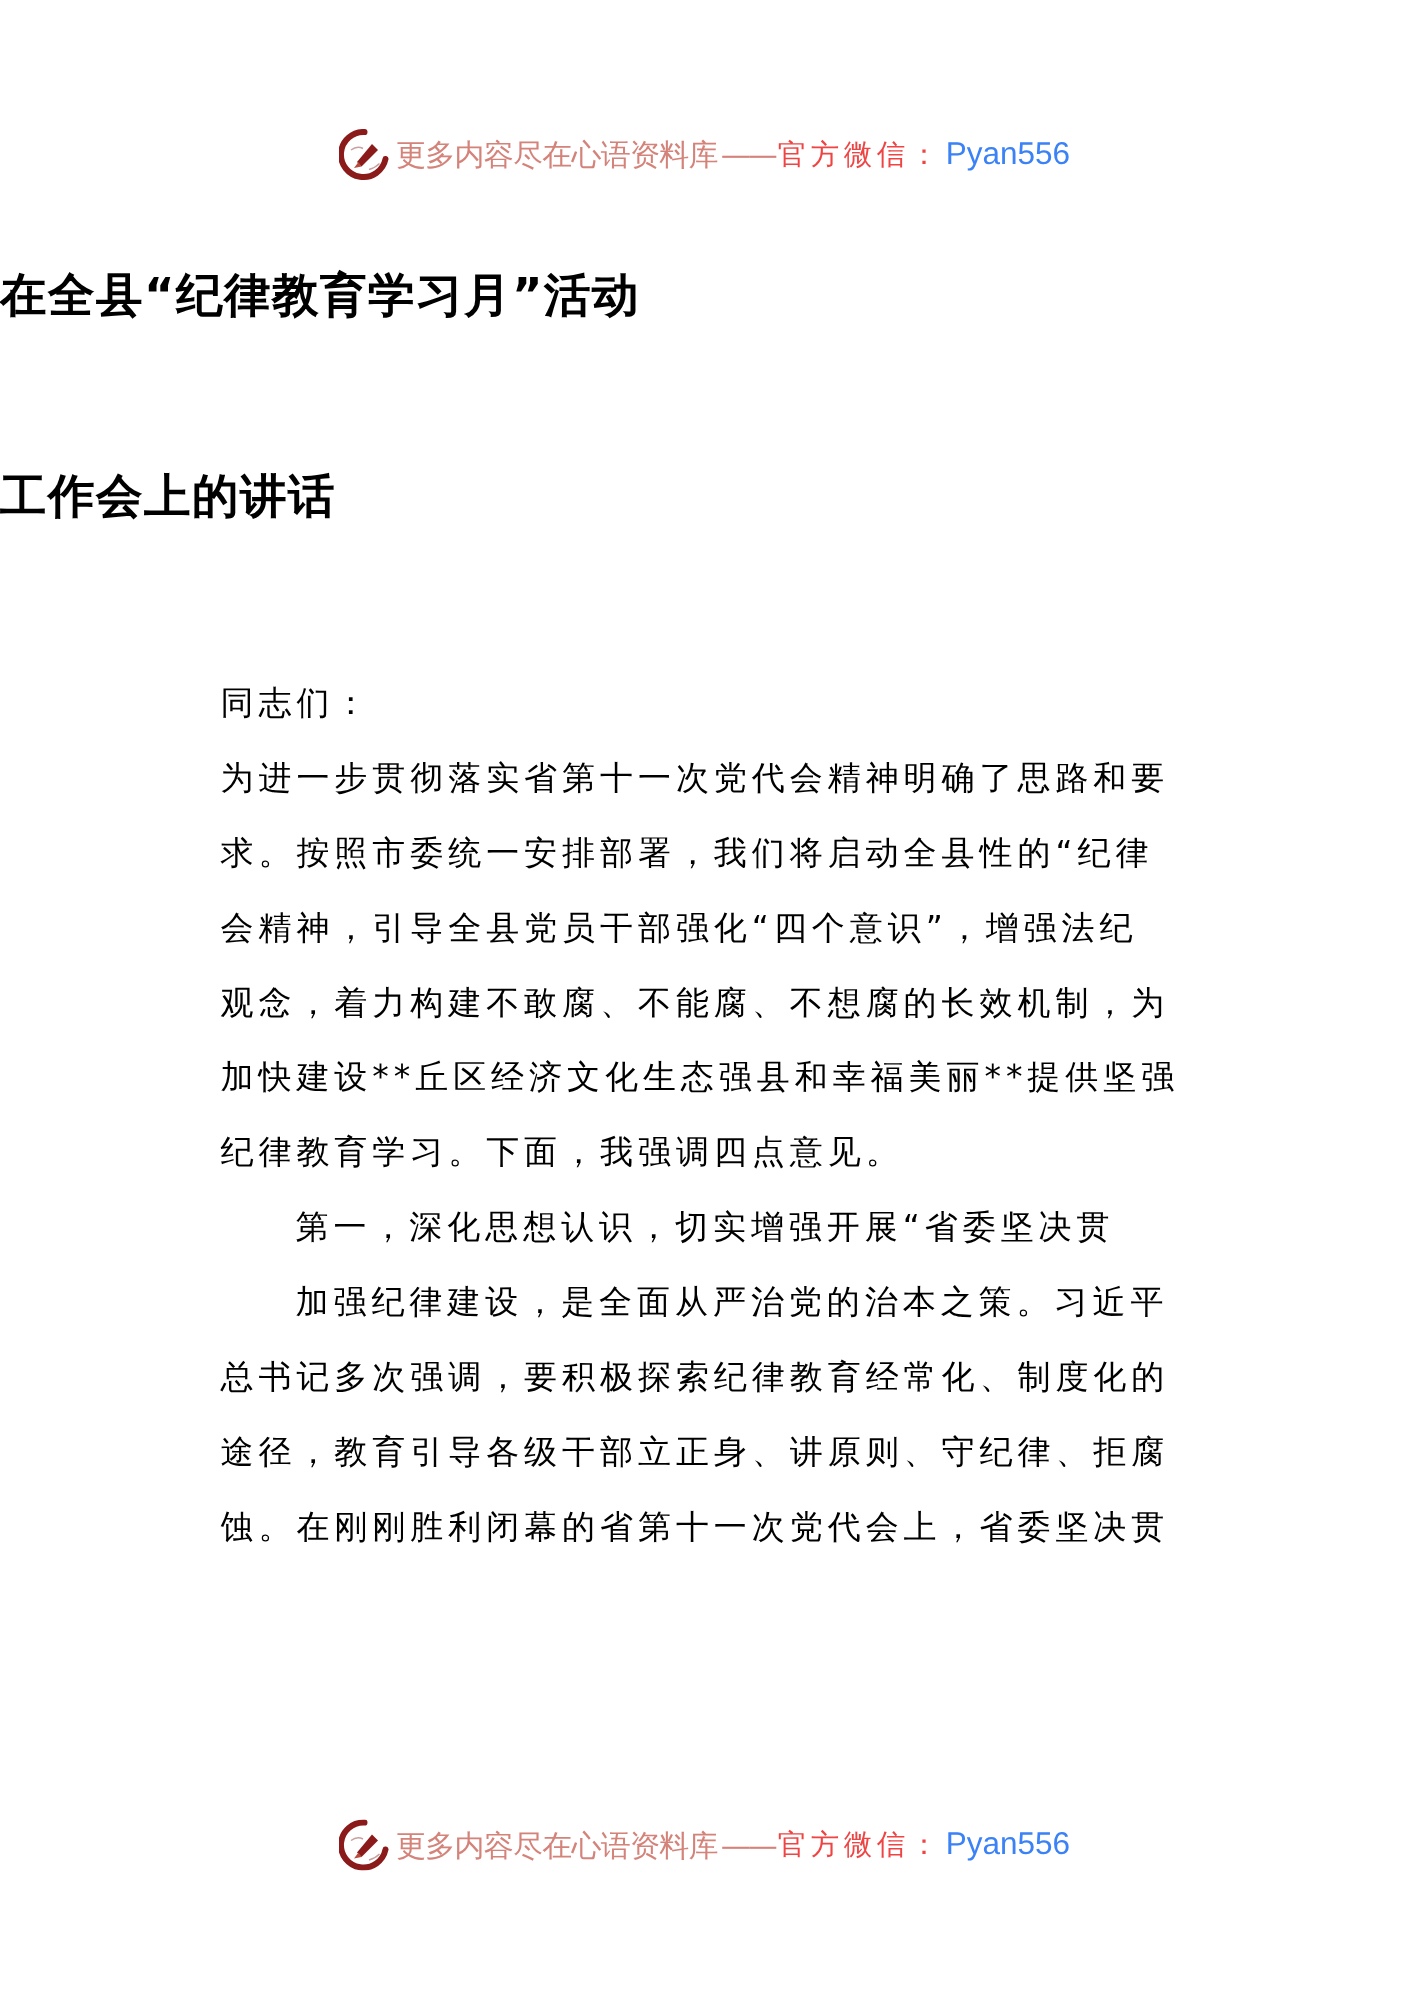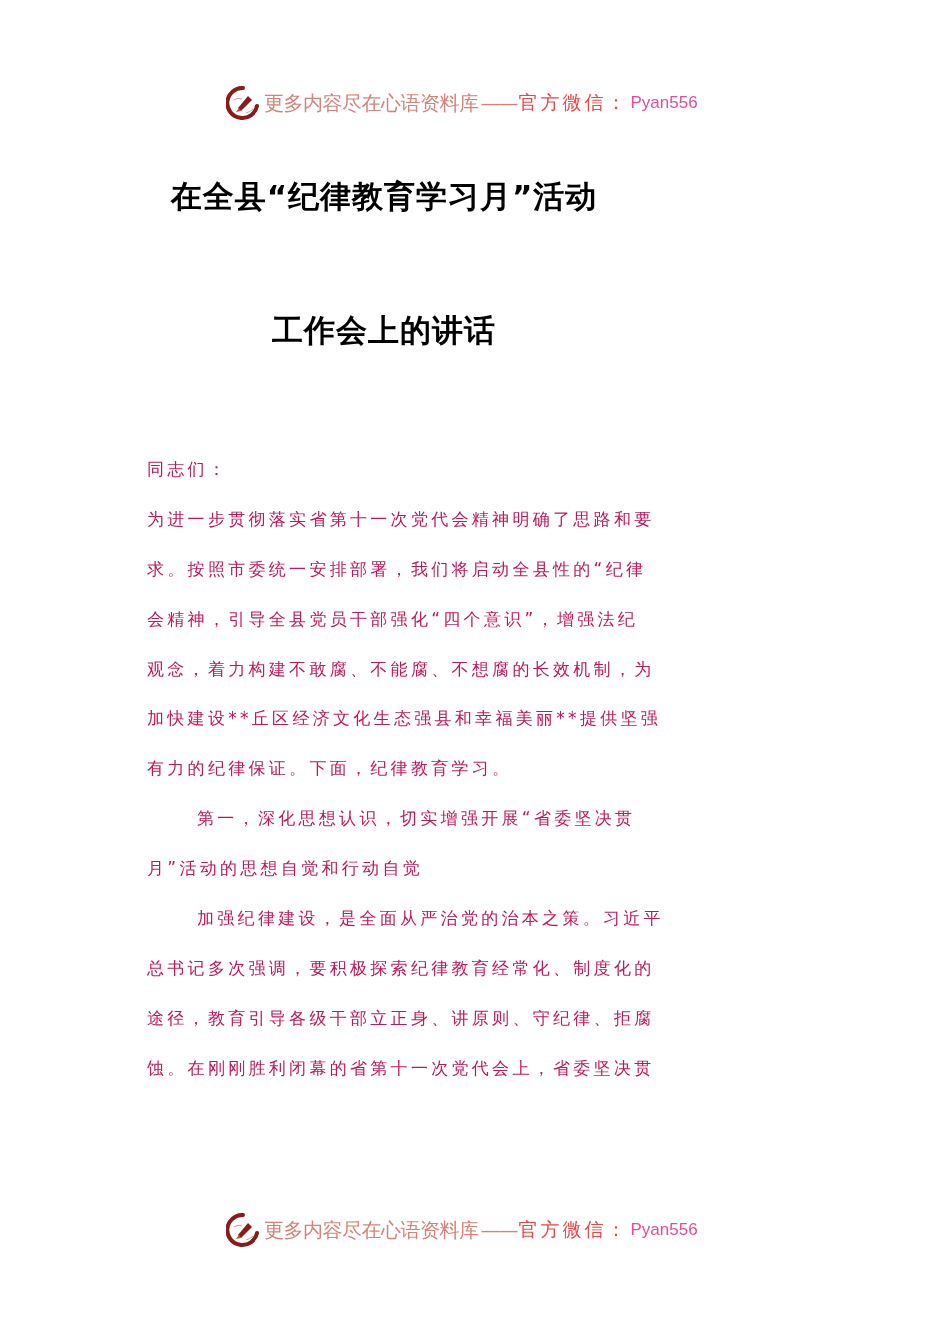--- a/index.html
+++ b/index.html
@@ -44,46 +44,45 @@
       margin: 0 2px;
     }
     .wm-official {
       font-family: "DejaVu Serif", "Liberation Serif", serif;
       font-size: 19px;
       color: #ef4444;
       letter-spacing: 3px;
     }
     .wm-id {
       font-family: "Liberation Sans", sans-serif;
-      font-size: 17px;
-      color: #ec4899;
+      font-size: 21px;
+      color: #3b82f6;
       margin-left: 2px;
     }
     .title {
       position: absolute;
       left: 0;
       width: 768px;
-      text-align: center;
       font-family: "DejaVu Sans", sans-serif;
       font-weight: bold;
       font-size: 31px;
       color: #000000;
       letter-spacing: 1px;
     }
     .title.line1 { top: 176px; }
     .title.line2 { top: 310px; }
     .body-text {
       position: absolute;
       left: 147px;
       top: 445px;
       width: 662px;
       font-family: "DejaVu Sans", sans-serif;
-      font-size: 17px;
+      font-size: 22px;
       line-height: 49.9px;
-      color: #be185d;
+      color: #000000;
     }
     .line {
       display: block;
       white-space: nowrap;
       letter-spacing: 3.3px;
       height: 49.9px;
     }
     .indent { padding-left: 50px; }
   </style>
 </head>
@@ -106,23 +105,22 @@
 <div class="title line1">在全县“纪律教育学习月”活动</div>
 <div class="title line2">工作会上的讲话</div>
 
 <div class="body-text">
   <span class="line">同志们：</span>
   <span class="line">为进一步贯彻落实省第十一次党代会精神明确了思路和要</span>
   <span class="line">求。按照市委统一安排部署，我们将启动全县性的“纪律</span>
   <span class="line">会精神，引导全县党员干部强化“四个意识”，增强法纪</span>
   <span class="line">观念，着力构建不敢腐、不能腐、不想腐的长效机制，为</span>
   <span class="line">加快建设**丘区经济文化生态强县和幸福美丽**提供坚强</span>
-  <span class="line">有力的纪律保证。下面，纪律教育学习。</span>
+  <span class="line">纪律教育学习。下面，我强调四点意见。</span>
   <span class="line indent">第一，深化思想认识，切实增强开展“省委坚决贯</span>
-  <span class="line">月”活动的思想自觉和行动自觉</span>
   <span class="line indent">加强纪律建设，是全面从严治党的治本之策。习近平</span>
   <span class="line">总书记多次强调，要积极探索纪律教育经常化、制度化的</span>
   <span class="line">途径，教育引导各级干部立正身、讲原则、守纪律、拒腐</span>
   <span class="line">蚀。在刚刚胜利闭幕的省第十一次党代会上，省委坚决贯</span>
 </div>
 
 <div class="watermark bottom">
   <svg class="wm-logo" viewBox="0 0 34 34">
     <path d="M17 2 A15 15 0 1 0 31 20" fill="none" stroke="#8b1a1a" stroke-width="4" stroke-linecap="round"></path>
     <path d="M12 22 L22 10 L26 14 L15 25 Z" fill="#8b1a1a"></path>

